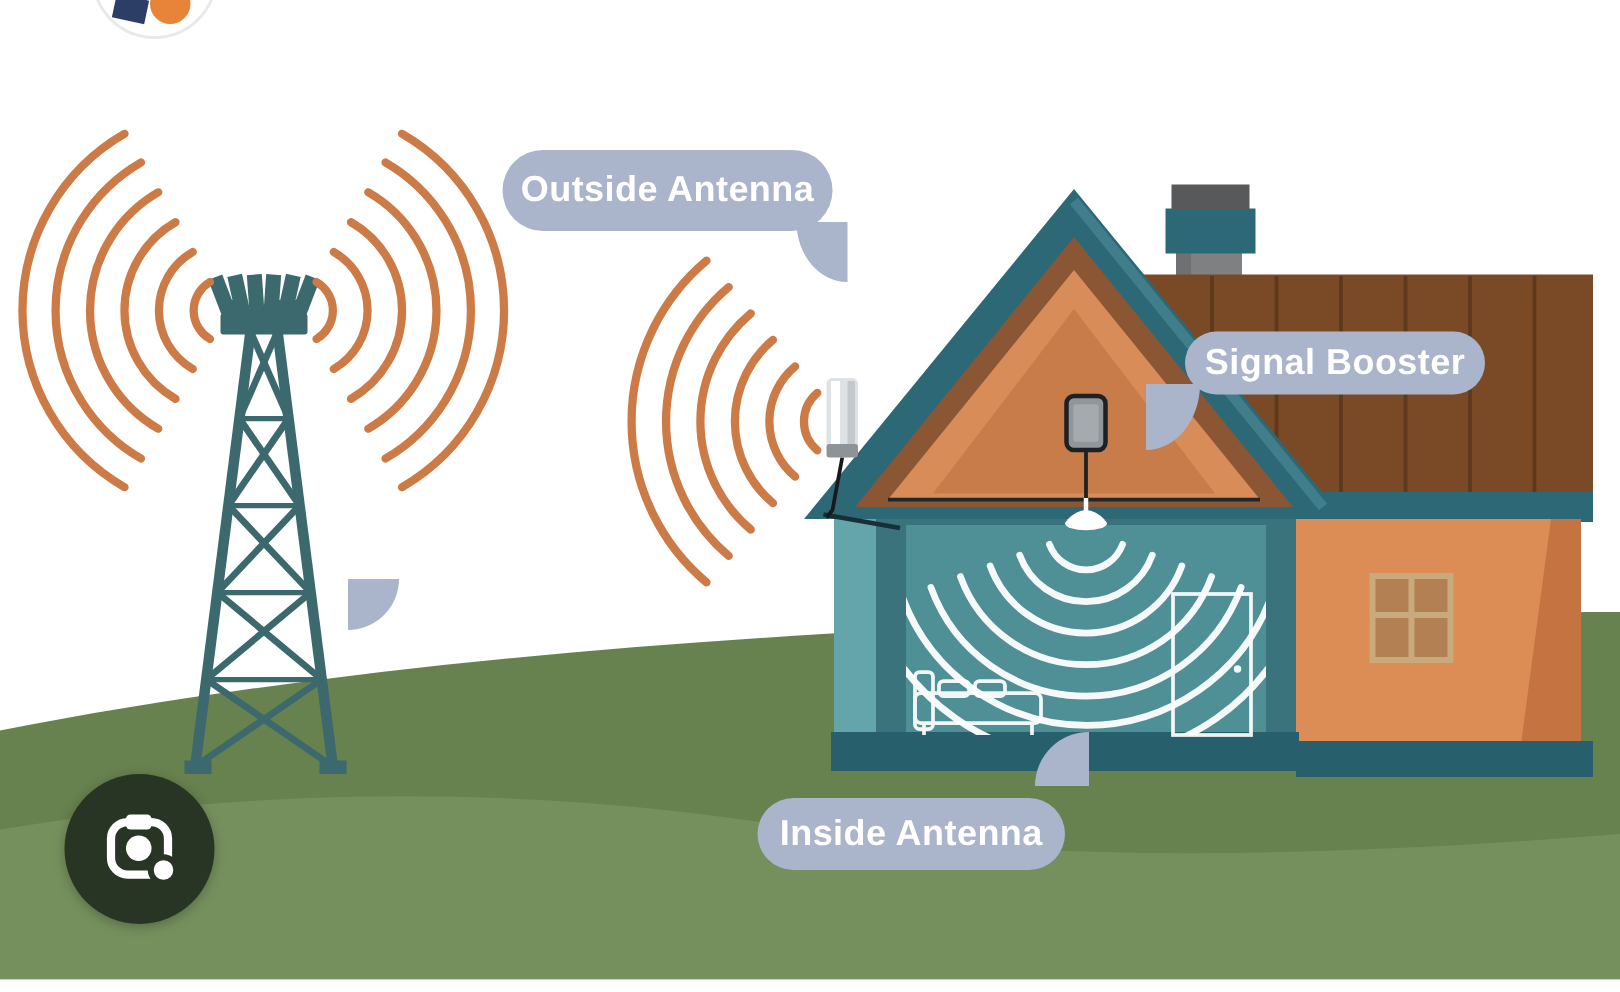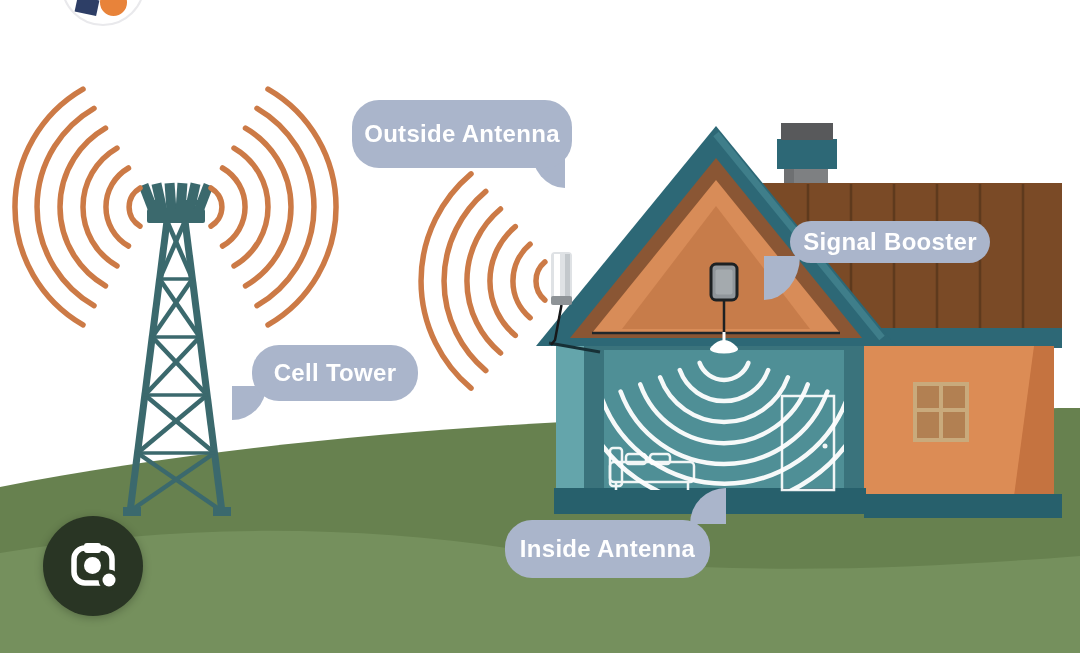--- a/index.html
+++ b/index.html
@@ -194,36 +194,33 @@
     <g fill="#fff">
       <line x1="724" y1="332" x2="724" y2="342" stroke="#fff" stroke-width="3"></line>
       <path d="M711,347 Q724,333 737,347 Z"></path>
       <ellipse cx="724" cy="349" rx="14" ry="4.5"></ellipse>
     </g>
   </svg>
 
   <div id="bottom-strip"></div>
 
   <div class="tail tail-dr" style="left:531px;top:148px;width:34px;height:40px;"></div>
-  <div class="bubble" style="left:352px;top:100px;width:220px;height:68px;">
+  <div class="bubble" style="left:335px;top:100px;width:220px;height:54px;">
     <span>Outside Antenna</span>
   </div>
 
   <div class="tail tail-dl" style="left:232px;top:386px;width:34px;height:34px;"></div>
-  <div class="bubble" style="left:252px;top:345px;width:166px;height:56px;">
-    <span>Cell Tower</span>
-  </div>
 
   <div class="tail tail-dl" style="left:764px;top:256px;width:36px;height:44px;"></div>
   <div class="bubble" style="left:790px;top:221px;width:200px;height:42px;">
     <span>Signal Booster</span>
   </div>
 
   <div class="tail tail-ur" style="left:690px;top:488px;width:36px;height:36px;"></div>
-  <div class="bubble" style="left:505px;top:520px;width:205px;height:58px;">
+  <div class="bubble" style="left:505px;top:532px;width:205px;height:48px;">
     <span>Inside Antenna</span>
   </div>
 
   <div id="site-logo">
     <div class="logo-blue"></div>
     <div class="logo-orange"></div>
   </div>
 
   <button id="lens-button">
     <svg width="56" height="56" viewBox="0 0 56 56">

